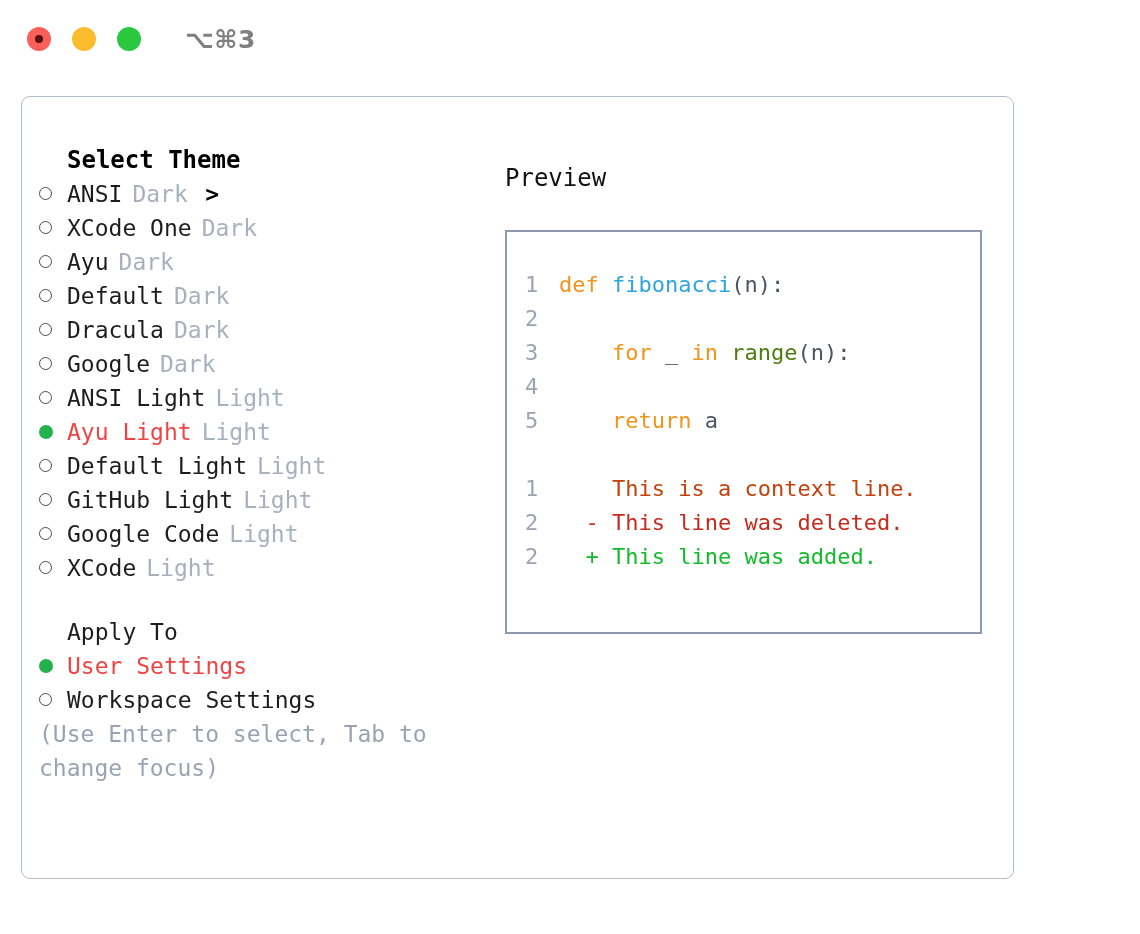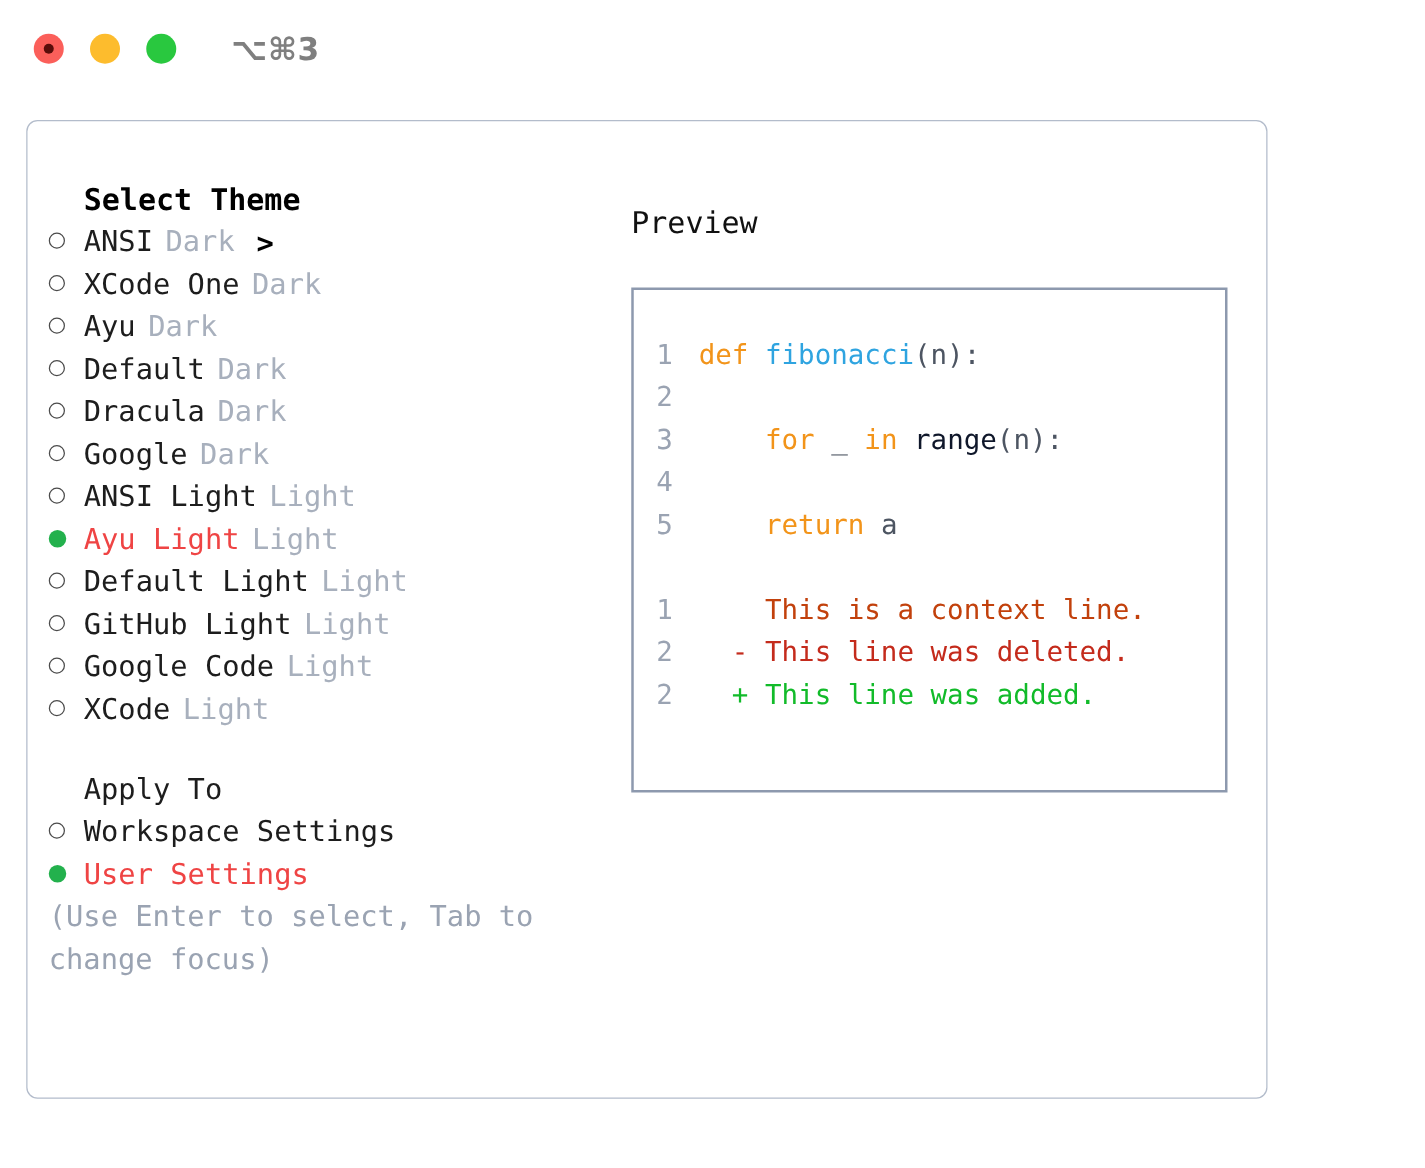--- a/index.html
+++ b/index.html
@@ -159,21 +159,21 @@
     flex: none;
     color: #9aa3b2;
     text-align: left;
   }
   .blank-line { height: 34px; }
 
   
   .t-kw   { color: #f2941a; }
   .t-fn   { color: #2fa4e0; }
   .t-num  { color: #a37acc; }
-  .t-bi   { color: #0f172a; }
+  .t-bi   { color: #4d7c0f; }
   .t-pl   { color: #4d5562; }
   .t-ctx  { color: #c2410c; }
   .t-del  { color: #c42b1c; text-align: center; }
   .t-add  { color: #12bb2a; }
 </style>
 </head>
 <body>
 
 <div class="window">
 
@@ -214,22 +214,22 @@
           </div>
 
         <div class="spacer-md"></div>
 
         <div class="row">
           <span class="bullet"></span>
           <span class="label">Apply To</span>
         </div>
 
         <div id="apply-list">
+            <div class="row"><span class="bullet"><span class="glyph-filled"></span></span><span class="label sel">User Settings</span></div>
             <div class="row"><span class="bullet"><span class="glyph-hollow"></span></span><span class="label">Workspace Settings</span></div>
-            <div class="row"><span class="bullet"><span class="glyph-filled"></span></span><span class="label sel">User Settings</span></div>
           </div>
 
         <div class="hint">(Use Enter to select, Tab to change focus)</div>
       </div>
 
       <div class="col-right">
         <div class="preview-title">Preview</div>
         <div class="preview-box">
           <div id="code-block">
               <div class="code-line"><span class="ln">1</span><span><span class="t-kw">def </span><span class="t-fn">fibonacci</span><span class="t-pl">(n):</span></span></div>

